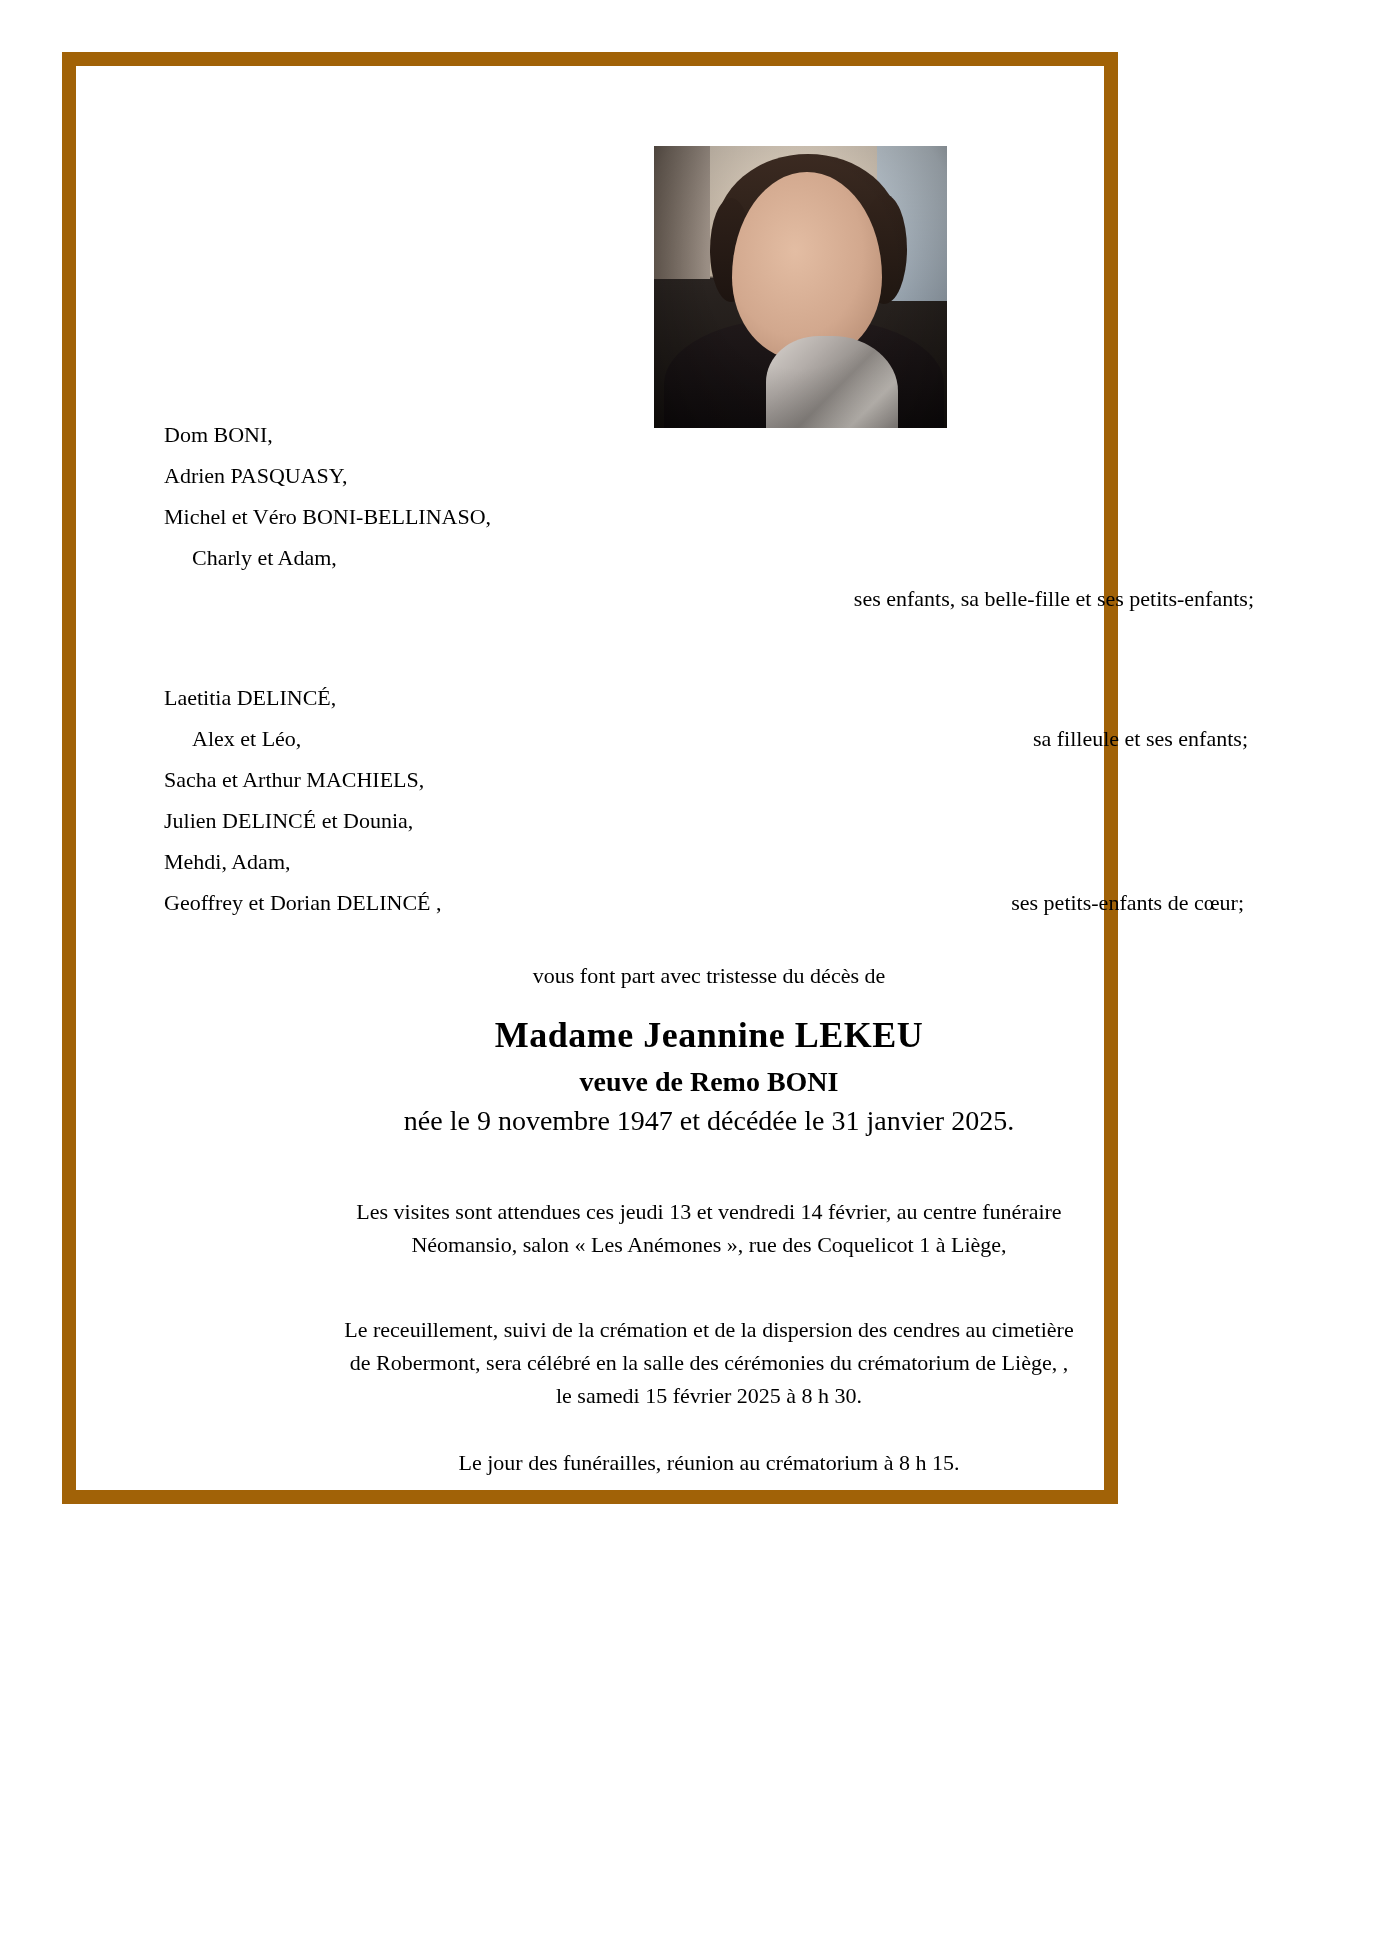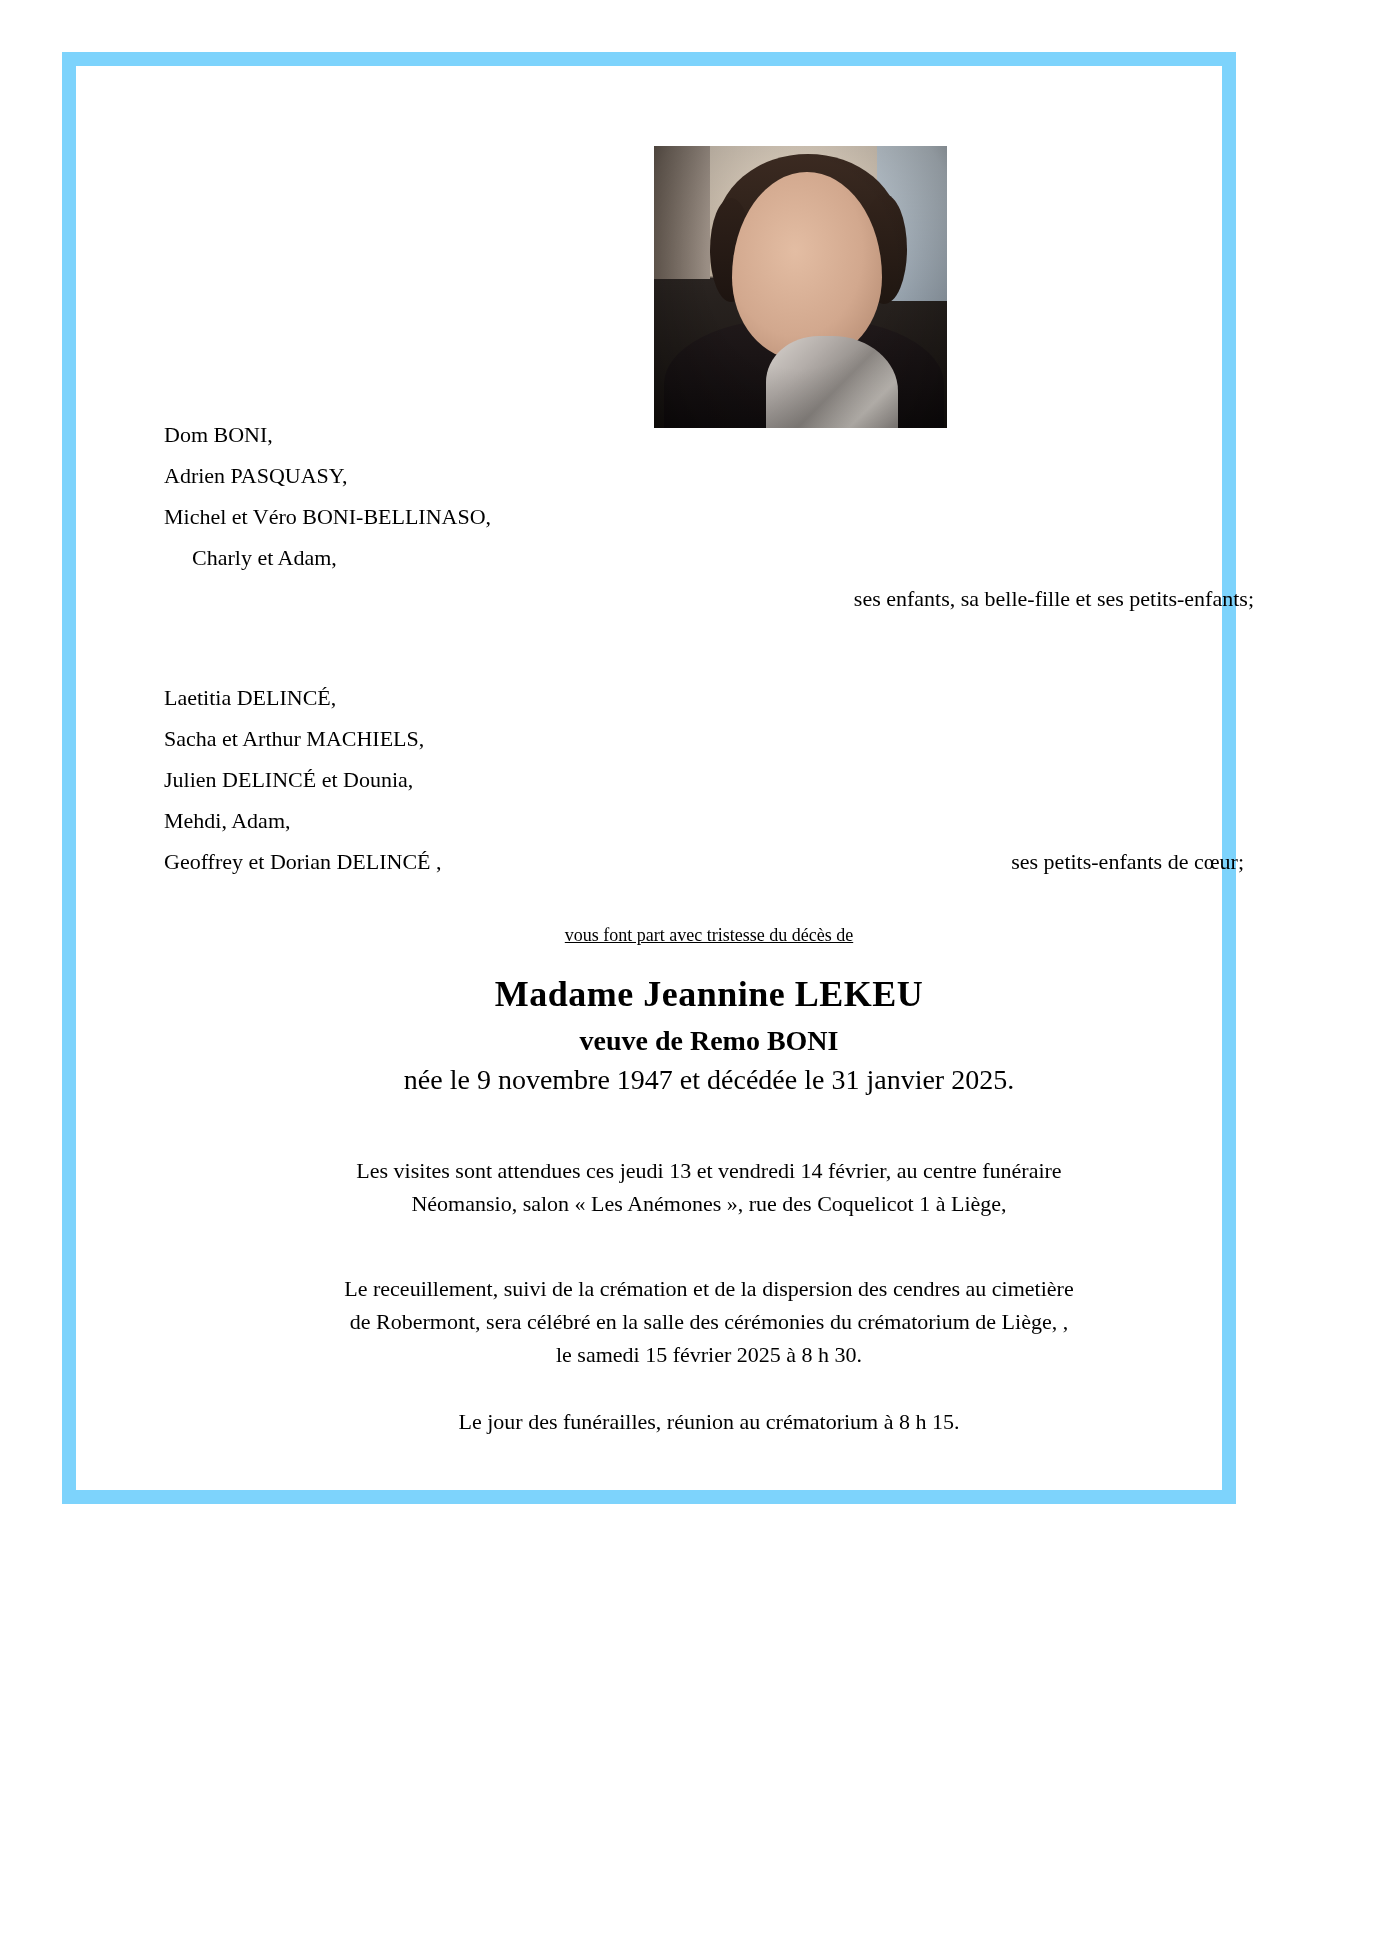--- a/index.html
+++ b/index.html
@@ -21,23 +21,23 @@
     height: 1949px;
     background: #ffffff;
     box-sizing: border-box;
   }
 
   
   .frame-outer {
     position: absolute;
     left: 62px;
     top: 52px;
-    width: 1174px;
+    width: 1056px;
     height: 1452px;
-    background: #7dd3fc;
+    background: #a16207;
     box-sizing: border-box;
   }
   .frame-inner {
     position: absolute;
     left: 14px;
     top: 14px;
     right: 14px;
     bottom: 14px;
     background: #ffffff;
   }
@@ -158,23 +158,22 @@
     line-height: 41px;
   }
   .row-split .left { padding-left: 28px; }
   .row-split .right { padding-right: 6px; }
 
   .gap-sm { height: 36px; }
   .gap-md { height: 58px; }
 
   .center { text-align: center; }
   .announce {
-    font-size: 18px;
+    font-size: 22px;
     line-height: 34px;
-    text-decoration: underline;
   }
   .deceased-name {
     font-size: 36px;
     font-weight: bold;
     line-height: 56px;
     letter-spacing: 0.5px;
   }
   .deceased-sub {
     font-size: 28px;
     font-weight: bold;
@@ -217,20 +216,24 @@
           <div class="line">Adrien PASQUASY,</div>
           <div class="line">Michel et Véro BONI-BELLINASO,</div>
           <div class="line indent">Charly et Adam,</div>
 
           <div class="line right">ses enfants, sa belle-fille et ses petits-enfants;</div>
 
           <div class="gap-md"></div>
 
           <div class="line">Laetitia DELINCÉ,</div>
 
+          <div class="row-split">
+            <div class="left">Alex et Léo,</div>
+            <div class="right">sa filleule et ses enfants;</div>
+          </div>
 
           <div class="line">Sacha et Arthur MACHIELS,</div>
           <div class="line">Julien DELINCÉ et Dounia,</div>
           <div class="line">Mehdi, Adam,</div>
 
           <div class="row-split">
             <div>Geoffrey et Dorian  DELINCÉ ,</div>
             <div style="padding-right:10px">ses petits-enfants de cœur;</div>
           </div>
 

